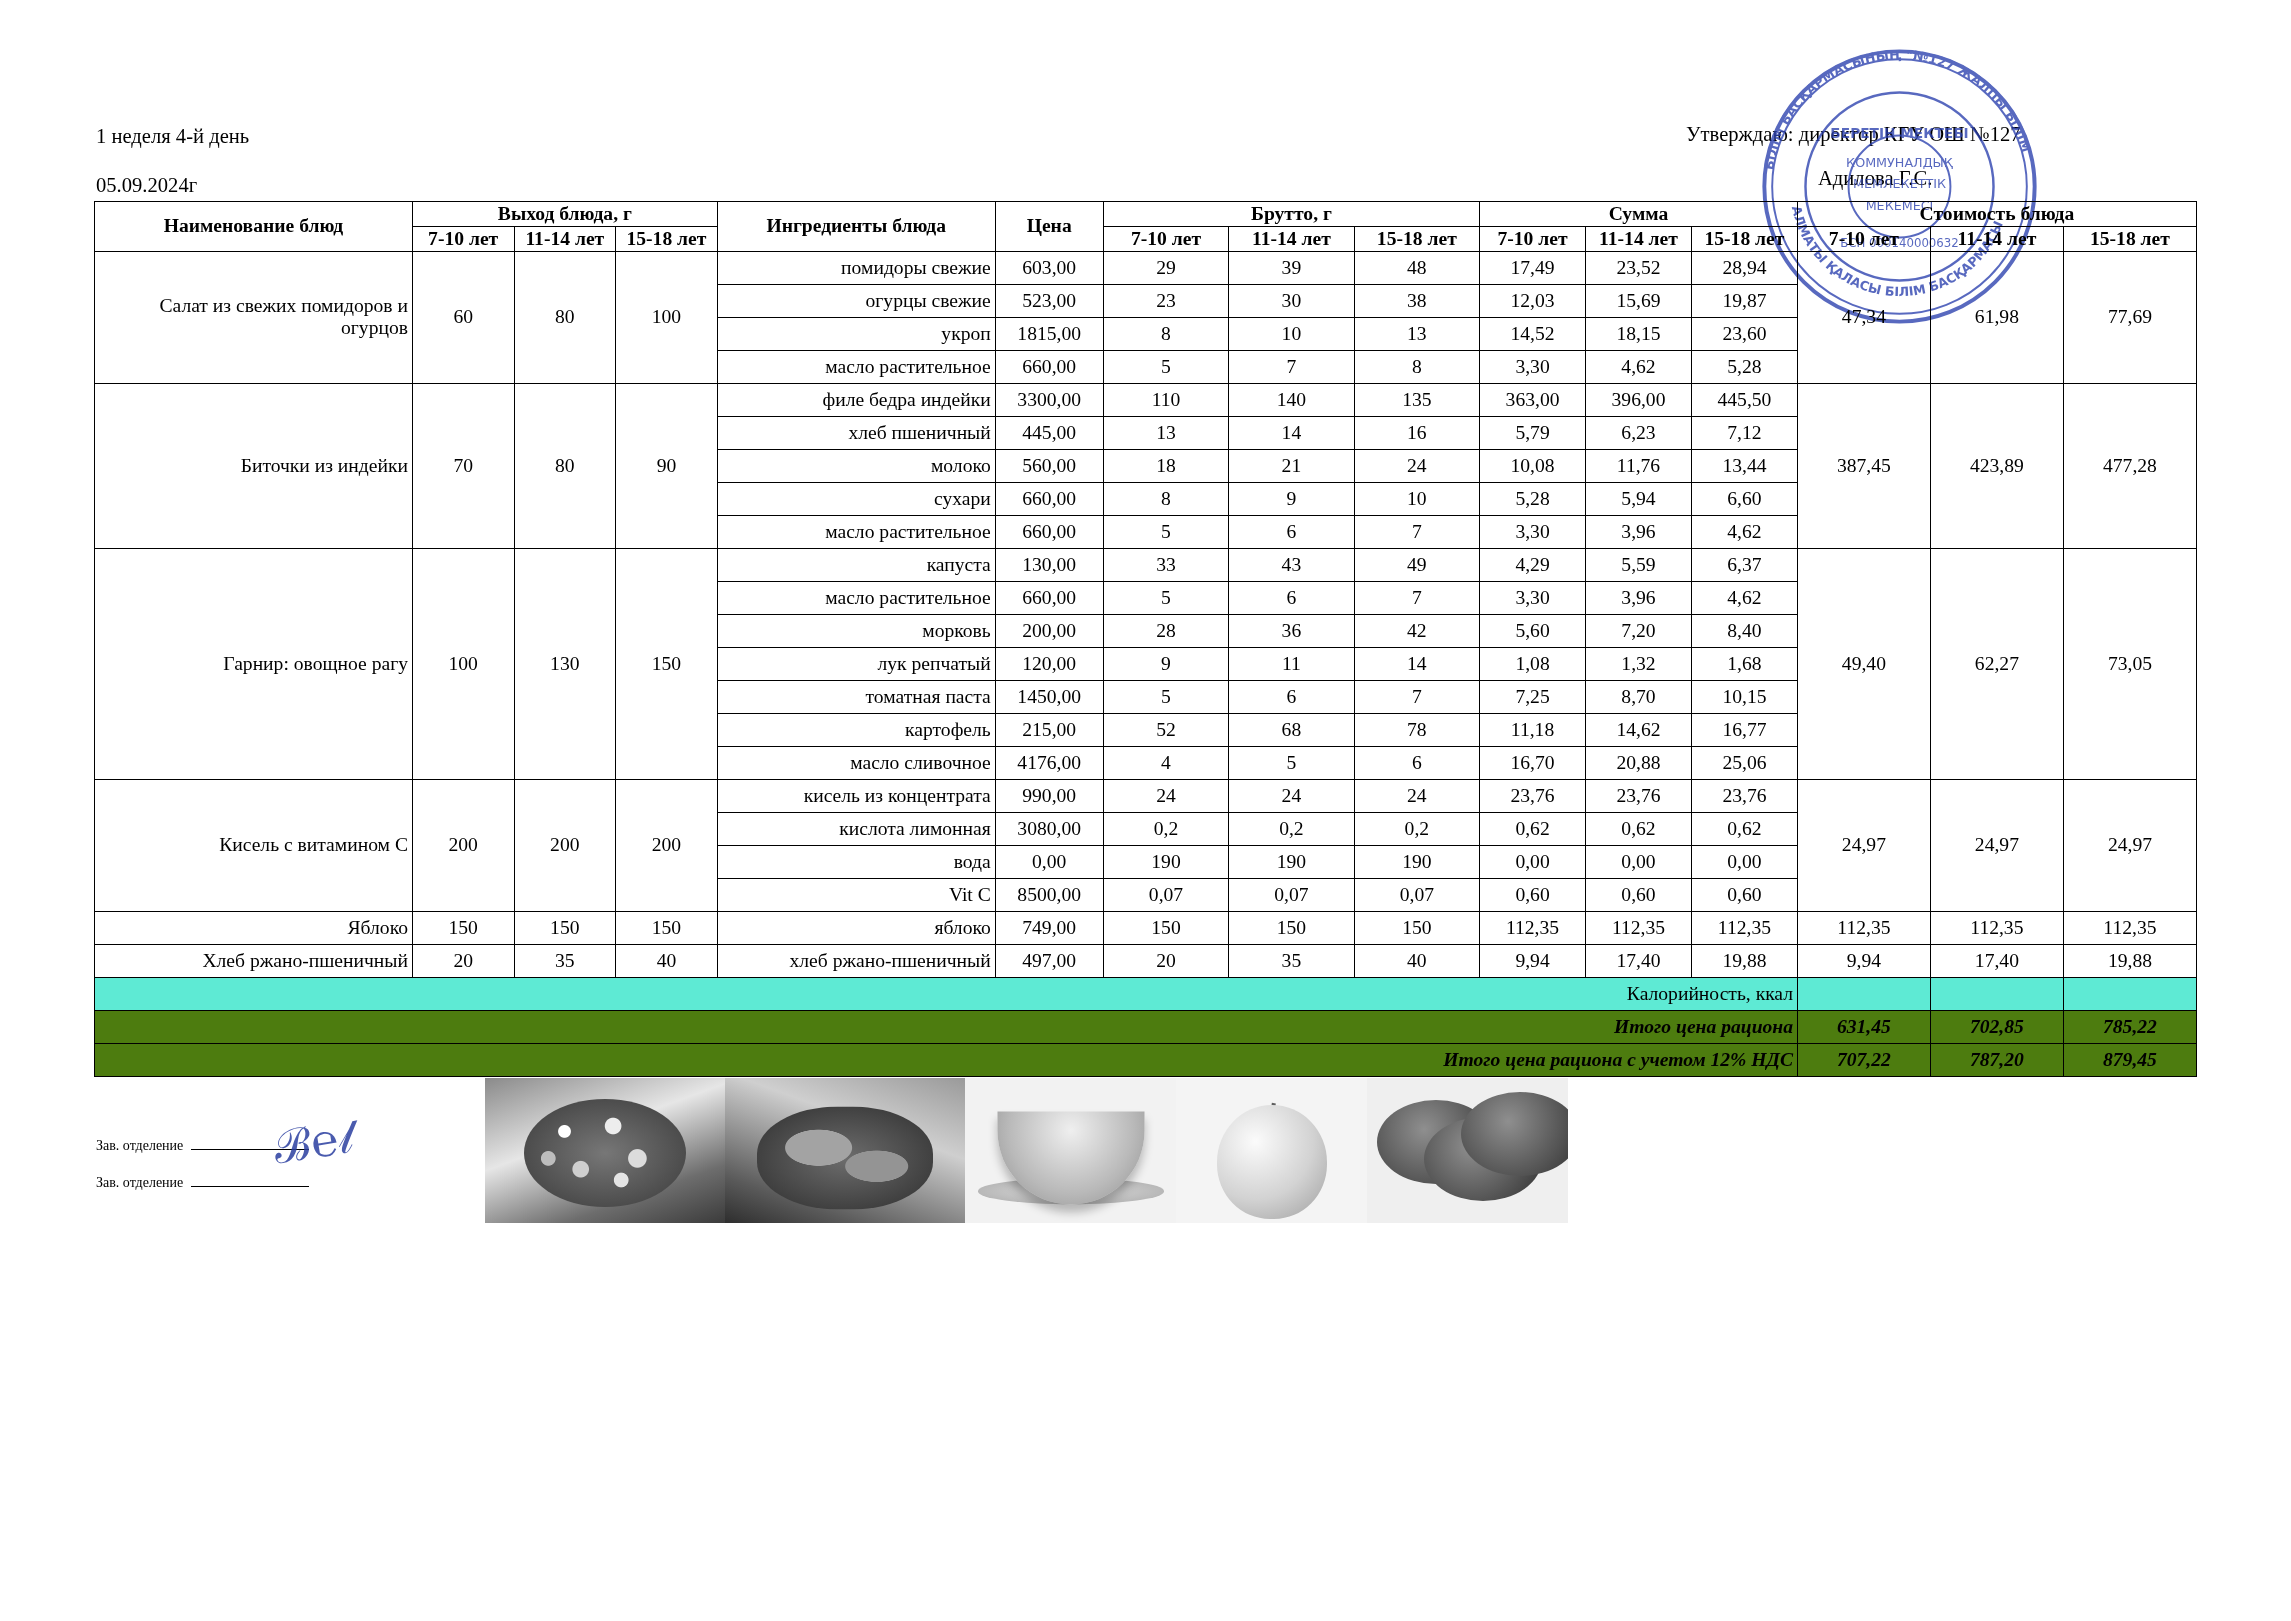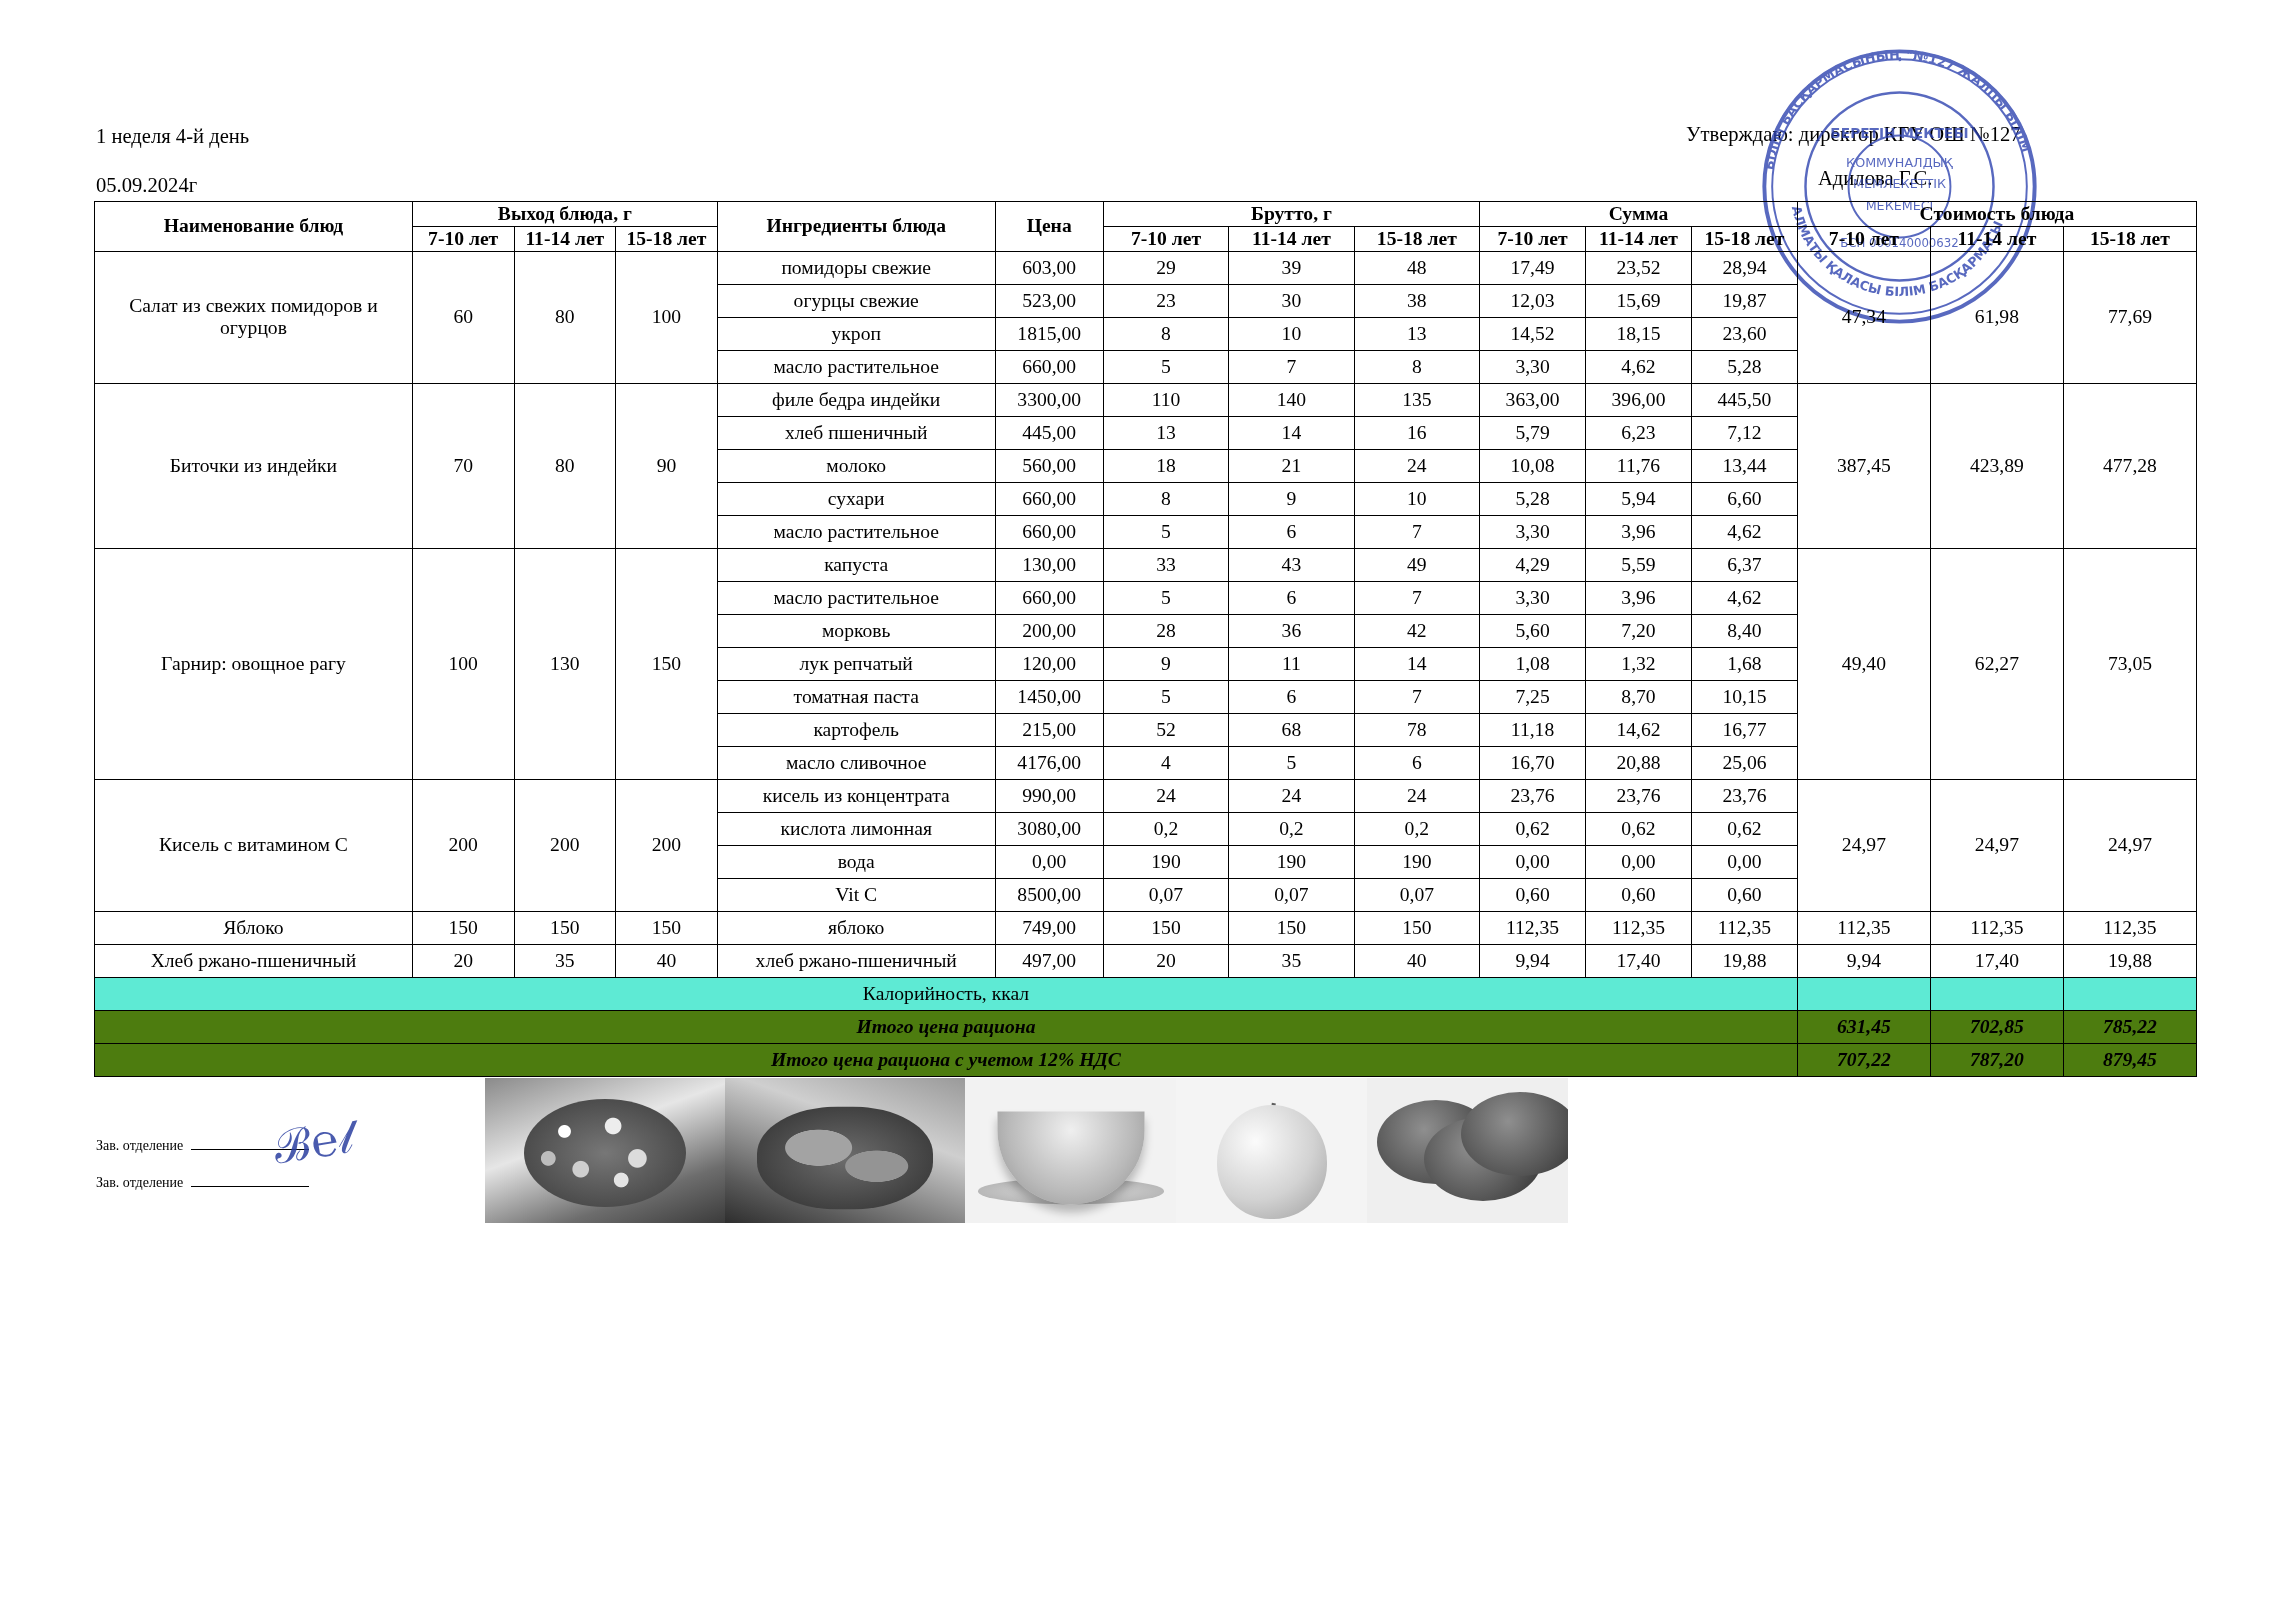--- a/index.html
+++ b/index.html
@@ -63,21 +63,21 @@
     padding: 1px 3.9px;
     vertical-align: middle;
     line-height: 1.12;
   }
   table.menu th {
     text-align: center;
     font-weight: bold;
     font-size: 19.6px;
   }
   td.c { text-align: center; }
-  td.l { text-align: center; }
+  td.l { text-align: right; }
   .grp-name { text-align: left; vertical-align: top; padding-top: 3.9px; margin-left: 27px; }
   .rowh { height: 33px; }
 
   
   col.cname  { width: 294px; }
   col.cout   { width: 94px; }
   col.cing   { width: 257px; }
   col.cprice { width: 100px; }
   col.cbrut  { width: 116px; }
   col.csum   { width: 98px; }

